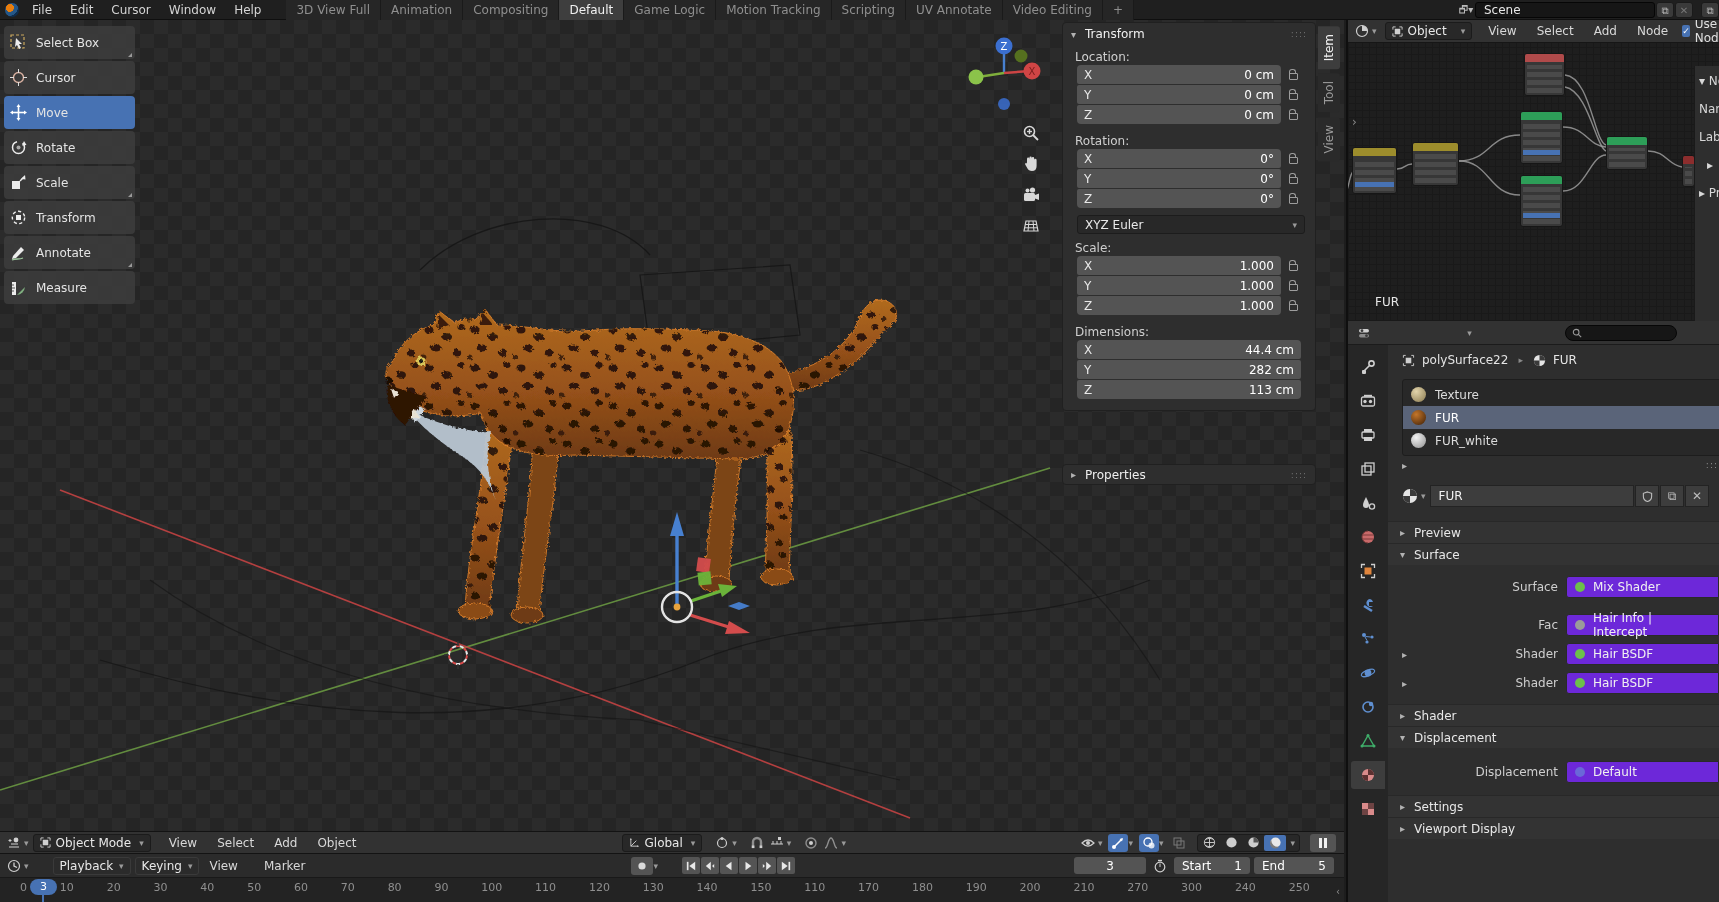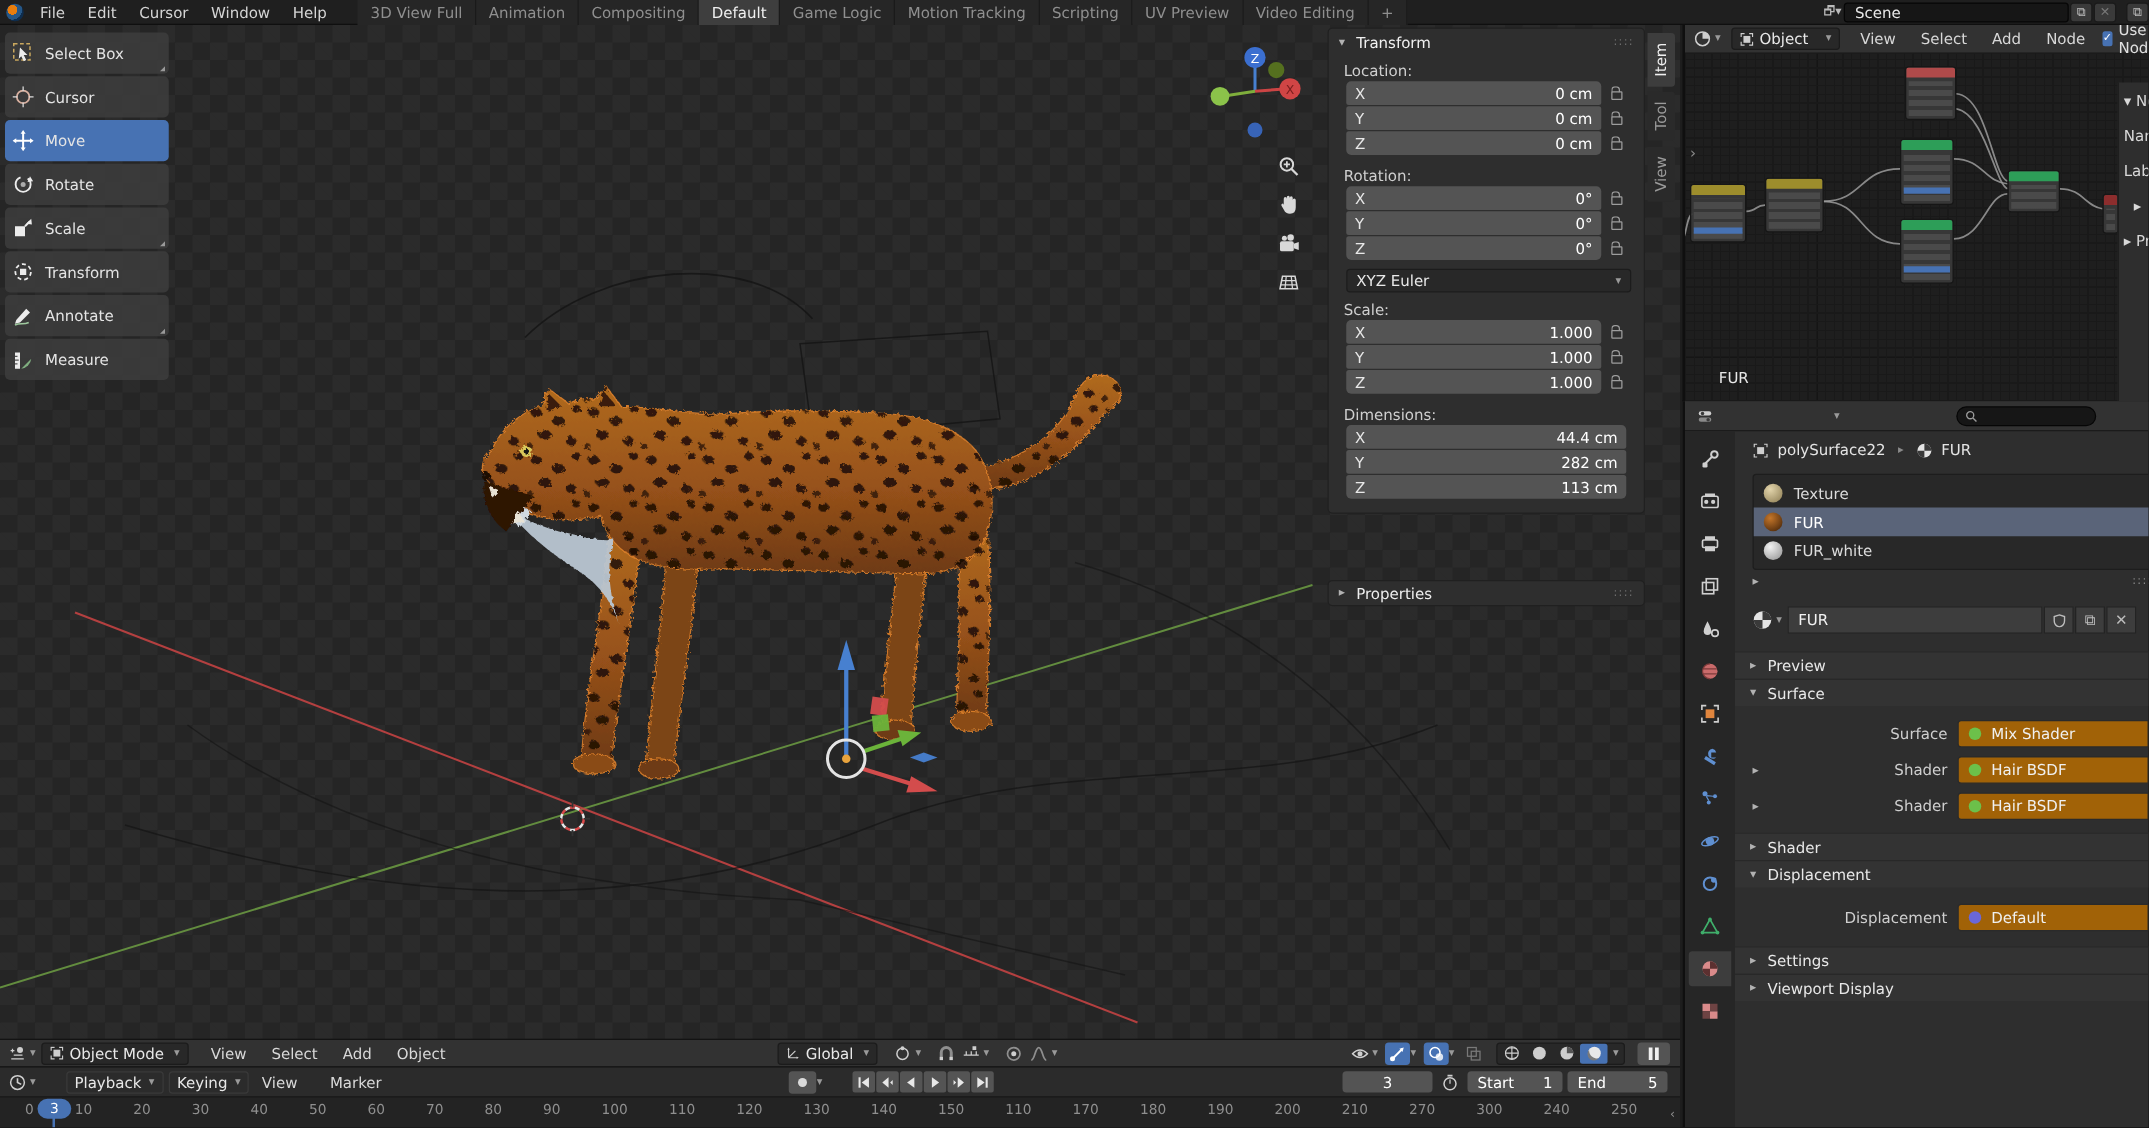--- a/index.html
+++ b/index.html
@@ -118,21 +118,21 @@
   .slot.sel{background:#5a6479;color:#fff}
   .ball{width:15px;height:15px;border-radius:50%;margin-right:9px;flex:none}
   .list-foot{display:flex;width:330px;margin:4px 10px 0 14px;color:#8a8a8a}
   .datablock{display:flex;align-items:center;margin:14px 10px 0 14px;height:22px}
   .db-name{flex:1;height:22px;background:#3d3d3d;border:1px solid #232323;display:flex;align-items:center;padding:0 8px;color:#f2f2f2}
   .db-btn{width:24px;height:22px;background:#3d3d3d;border:1px solid #232323;display:flex;align-items:center;justify-content:center;color:#bdbdbd;margin-left:1px}
   .panel-hdr{display:flex;align-items:center;height:22px;padding-left:12px;color:#e8e8e8;background:#333333;border-top:1px solid #282828}
   .tri{width:14px;color:#b2b2b2;font-size:10px}
   .prop-row{display:flex;align-items:center;height:22px;margin-top:7px}
   .prop-lab{width:178px;text-align:right;color:#cfcfcf;padding-right:8px}
-  .prop-field{flex:1;height:22px;background:#a16207;border:1px solid #2a2a2a;border-radius:3px 0 0 3px;display:flex;align-items:center;padding:0 8px;color:#f0f0f0}
+  .prop-field{flex:1;height:22px;background:#6d28d9;border:1px solid #2a2a2a;border-radius:3px 0 0 3px;display:flex;align-items:center;padding:0 8px;color:#f0f0f0}
   .dot{width:10px;height:10px;border-radius:50%;margin-right:8px;flex:none}
   .row-arrow{position:absolute;left:14px;color:#b2b2b2;font-size:10px}
 
   
   .flexgrow{flex:1}
   svg{display:block}
 </style>
 </head>
 <body>
 
@@ -146,21 +146,21 @@
     <div class="tb-menu">Window</div>
     <div class="tb-menu">Help</div>
     <div class="ws-tabs">
       <div class="ws-tab">3D View Full</div>
       <div class="ws-tab">Animation</div>
       <div class="ws-tab">Compositing</div>
       <div class="ws-tab active">Default</div>
       <div class="ws-tab">Game Logic</div>
       <div class="ws-tab">Motion Tracking</div>
       <div class="ws-tab">Scripting</div>
-      <div class="ws-tab">UV Preview</div>
+      <div class="ws-tab">UV Annotate</div>
       <div class="ws-tab">Video Editing</div>
       <div class="ws-tab">+</div>
     </div>
     <div class="scene-block">
       <span class="mini-btn" style="background:transparent;border:none">🗗▾</span>
       <div class="scene-field">Scene</div>
       <span class="mini-btn">⧉</span>
       <span class="mini-btn" style="color:#777">✕</span>
       <span class="mini-btn" style="margin-left:8px">⧉</span>
     </div>
@@ -1026,20 +1026,27 @@
       </div>
 
       <div style="position:relative;padding:4px 0 10px 0">
         <div class="prop-row">
           <span class="prop-lab">Surface</span>
           <div class="prop-field">
             <span class="dot" style="background:#6cc04a"></span>
             <span>Mix Shader</span>
           </div>
         </div>
+        <div class="prop-row" style="margin-top:16px">
+          <span class="prop-lab">Fac</span>
+          <div class="prop-field">
+            <span class="dot" style="background:#9a9a9a"></span>
+            <span>Hair Info | Intercept</span>
+          </div>
+        </div>
         <div class="prop-row" style="position:relative">
           <span class="row-arrow">▸</span>
           <span class="prop-lab">Shader</span>
           <div class="prop-field">
             <span class="dot" style="background:#6cc04a"></span>
             <span>Hair BSDF</span>
           </div>
         </div>
         <div class="prop-row" style="position:relative">
           <span class="row-arrow">▸</span>

